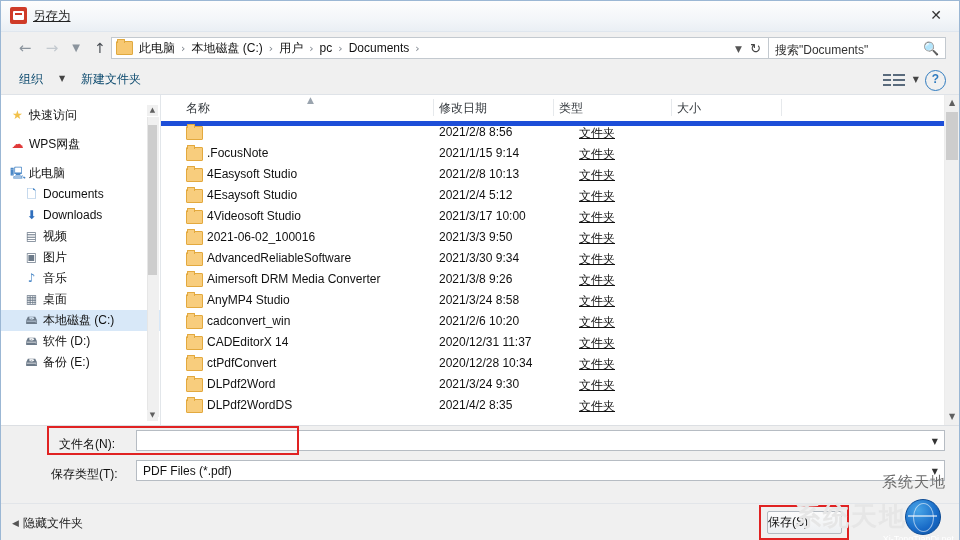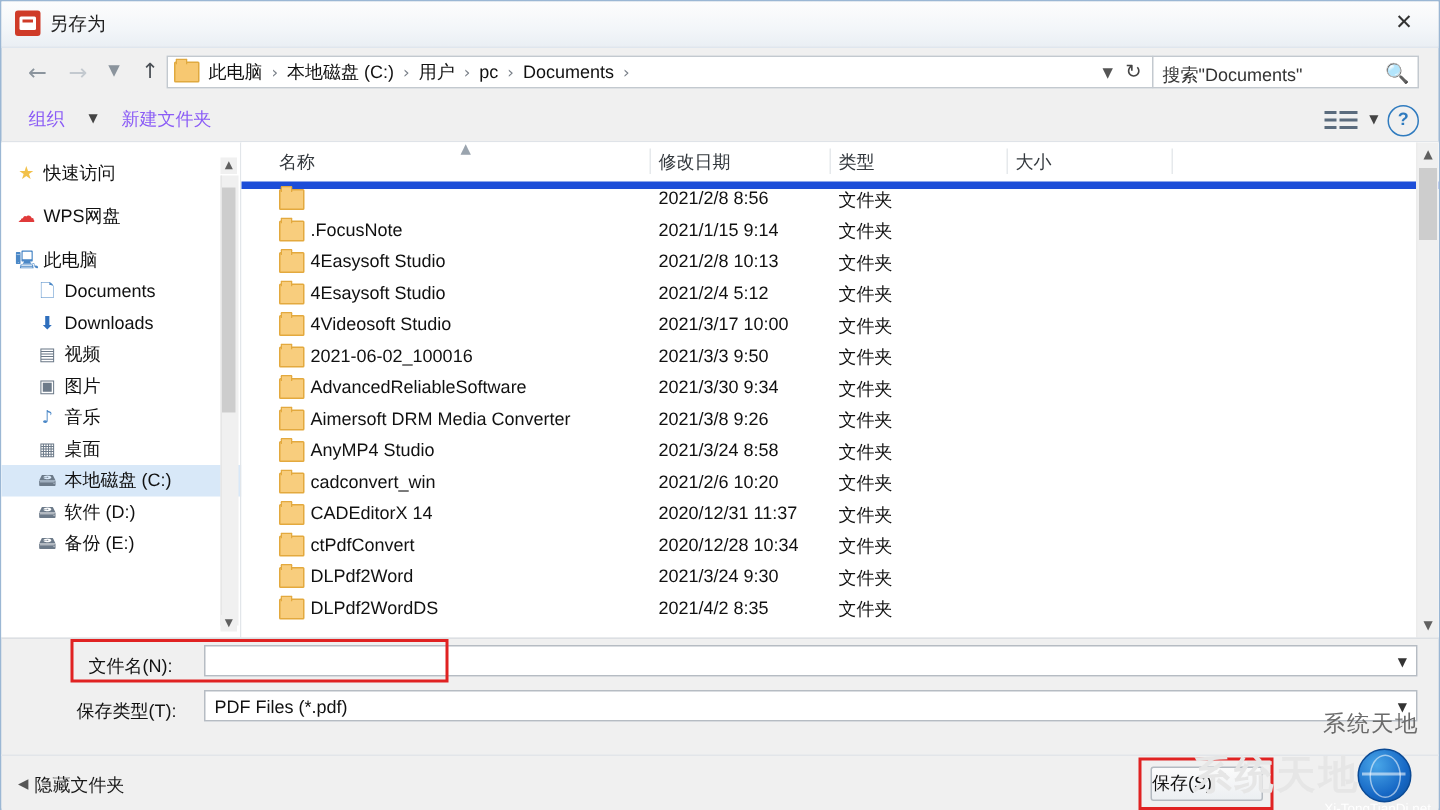--- a/index.html
+++ b/index.html
@@ -24,21 +24,21 @@
   }
   .app-icon:after{
     content:"";position:absolute;left:3px;top:4px;width:11px;height:9px;
     background:#fff;border-radius:1px;
   }
   .app-icon:before{
     content:"";position:absolute;left:5px;top:6px;width:7px;height:2px;
     background:#cf3b28;z-index:2;
   }
   .title-text{
-    position:absolute;left:32px;top:7px;font-size:12.5px;color:#222;
+    position:absolute;left:32px;top:7px;font-size:12.5px;color:#222;text-decoration:underline;
   }
   .close-btn{
     position:absolute;right:0;top:0;width:46px;height:29px;
     text-align:center;line-height:29px;font-size:14px;color:#333;
     font-family:"DejaVu Sans",sans-serif;
   }
   
   .navbar{
     position:absolute;left:0;top:31px;width:100%;height:32px;
   }
@@ -88,21 +88,21 @@
   .search-icon{
     position:absolute;right:5px;top:3px;font-size:13px;color:#4a6fa5;
     font-family:"DejaVu Sans",sans-serif;
   }
   
   .toolbar{
     position:absolute;left:0;top:64px;width:100%;height:29px;
     border-bottom:1px solid #dfe3e8;
   }
   .tb-item{
-    position:absolute;top:6px;font-size:12px;color:#8b5cf6;text-align:center;
+    position:absolute;top:6px;font-size:12px;color:#0c4a6e;text-align:center;
   }
   .tb-org{left:18px;}
   .tb-org-caret{position:absolute;left:58px;top:9px;font-size:8px;color:#444;
     font-family:"DejaVu Sans",sans-serif;}
   .tb-new{left:80px;}
   .tb-view{
     position:absolute;right:54px;top:7px;width:22px;height:15px;
   }
   .tb-view .ln{position:absolute;height:2px;background:#5a6b7d;}
   .tb-view-caret{position:absolute;right:40px;top:10px;font-size:8px;color:#444;
@@ -174,21 +174,21 @@
     background:#f8cd7d;border:1px solid #e3a93e;border-radius:1px;
   }
   .fico:before{
     content:"";position:absolute;left:0px;top:-3px;width:6px;height:3px;
     background:#f8cd7d;border:1px solid #e3a93e;border-bottom:none;
     border-radius:1px 1px 0 0;
   }
   .fname{position:absolute;left:46px;top:3px;font-size:12px;color:#111;
     white-space:nowrap;}
   .fdate{position:absolute;left:278px;top:3px;font-size:12px;color:#111;}
-  .ftype{position:absolute;left:398px;top:3px;font-size:12px;color:#111;}
+  .ftype{position:absolute;left:418px;top:3px;font-size:12px;color:#111;text-decoration:underline;}
   
   .vscroll{
     position:absolute;right:0;top:0;width:14px;height:330px;background:#f0f0f0;
     border-left:1px solid #ececec;
   }
   .vs-up{position:absolute;left:0;top:0;width:14px;height:16px;text-align:center;
     line-height:16px;font-size:8px;color:#606060;font-family:"DejaVu Sans",sans-serif;}
   .vs-dn{position:absolute;left:0;bottom:0;width:14px;height:16px;text-align:center;
     line-height:16px;font-size:8px;color:#606060;font-family:"DejaVu Sans",sans-serif;}
   .vs-thumb{position:absolute;left:1px;top:17px;width:12px;height:48px;background:#cdcdcd;}

